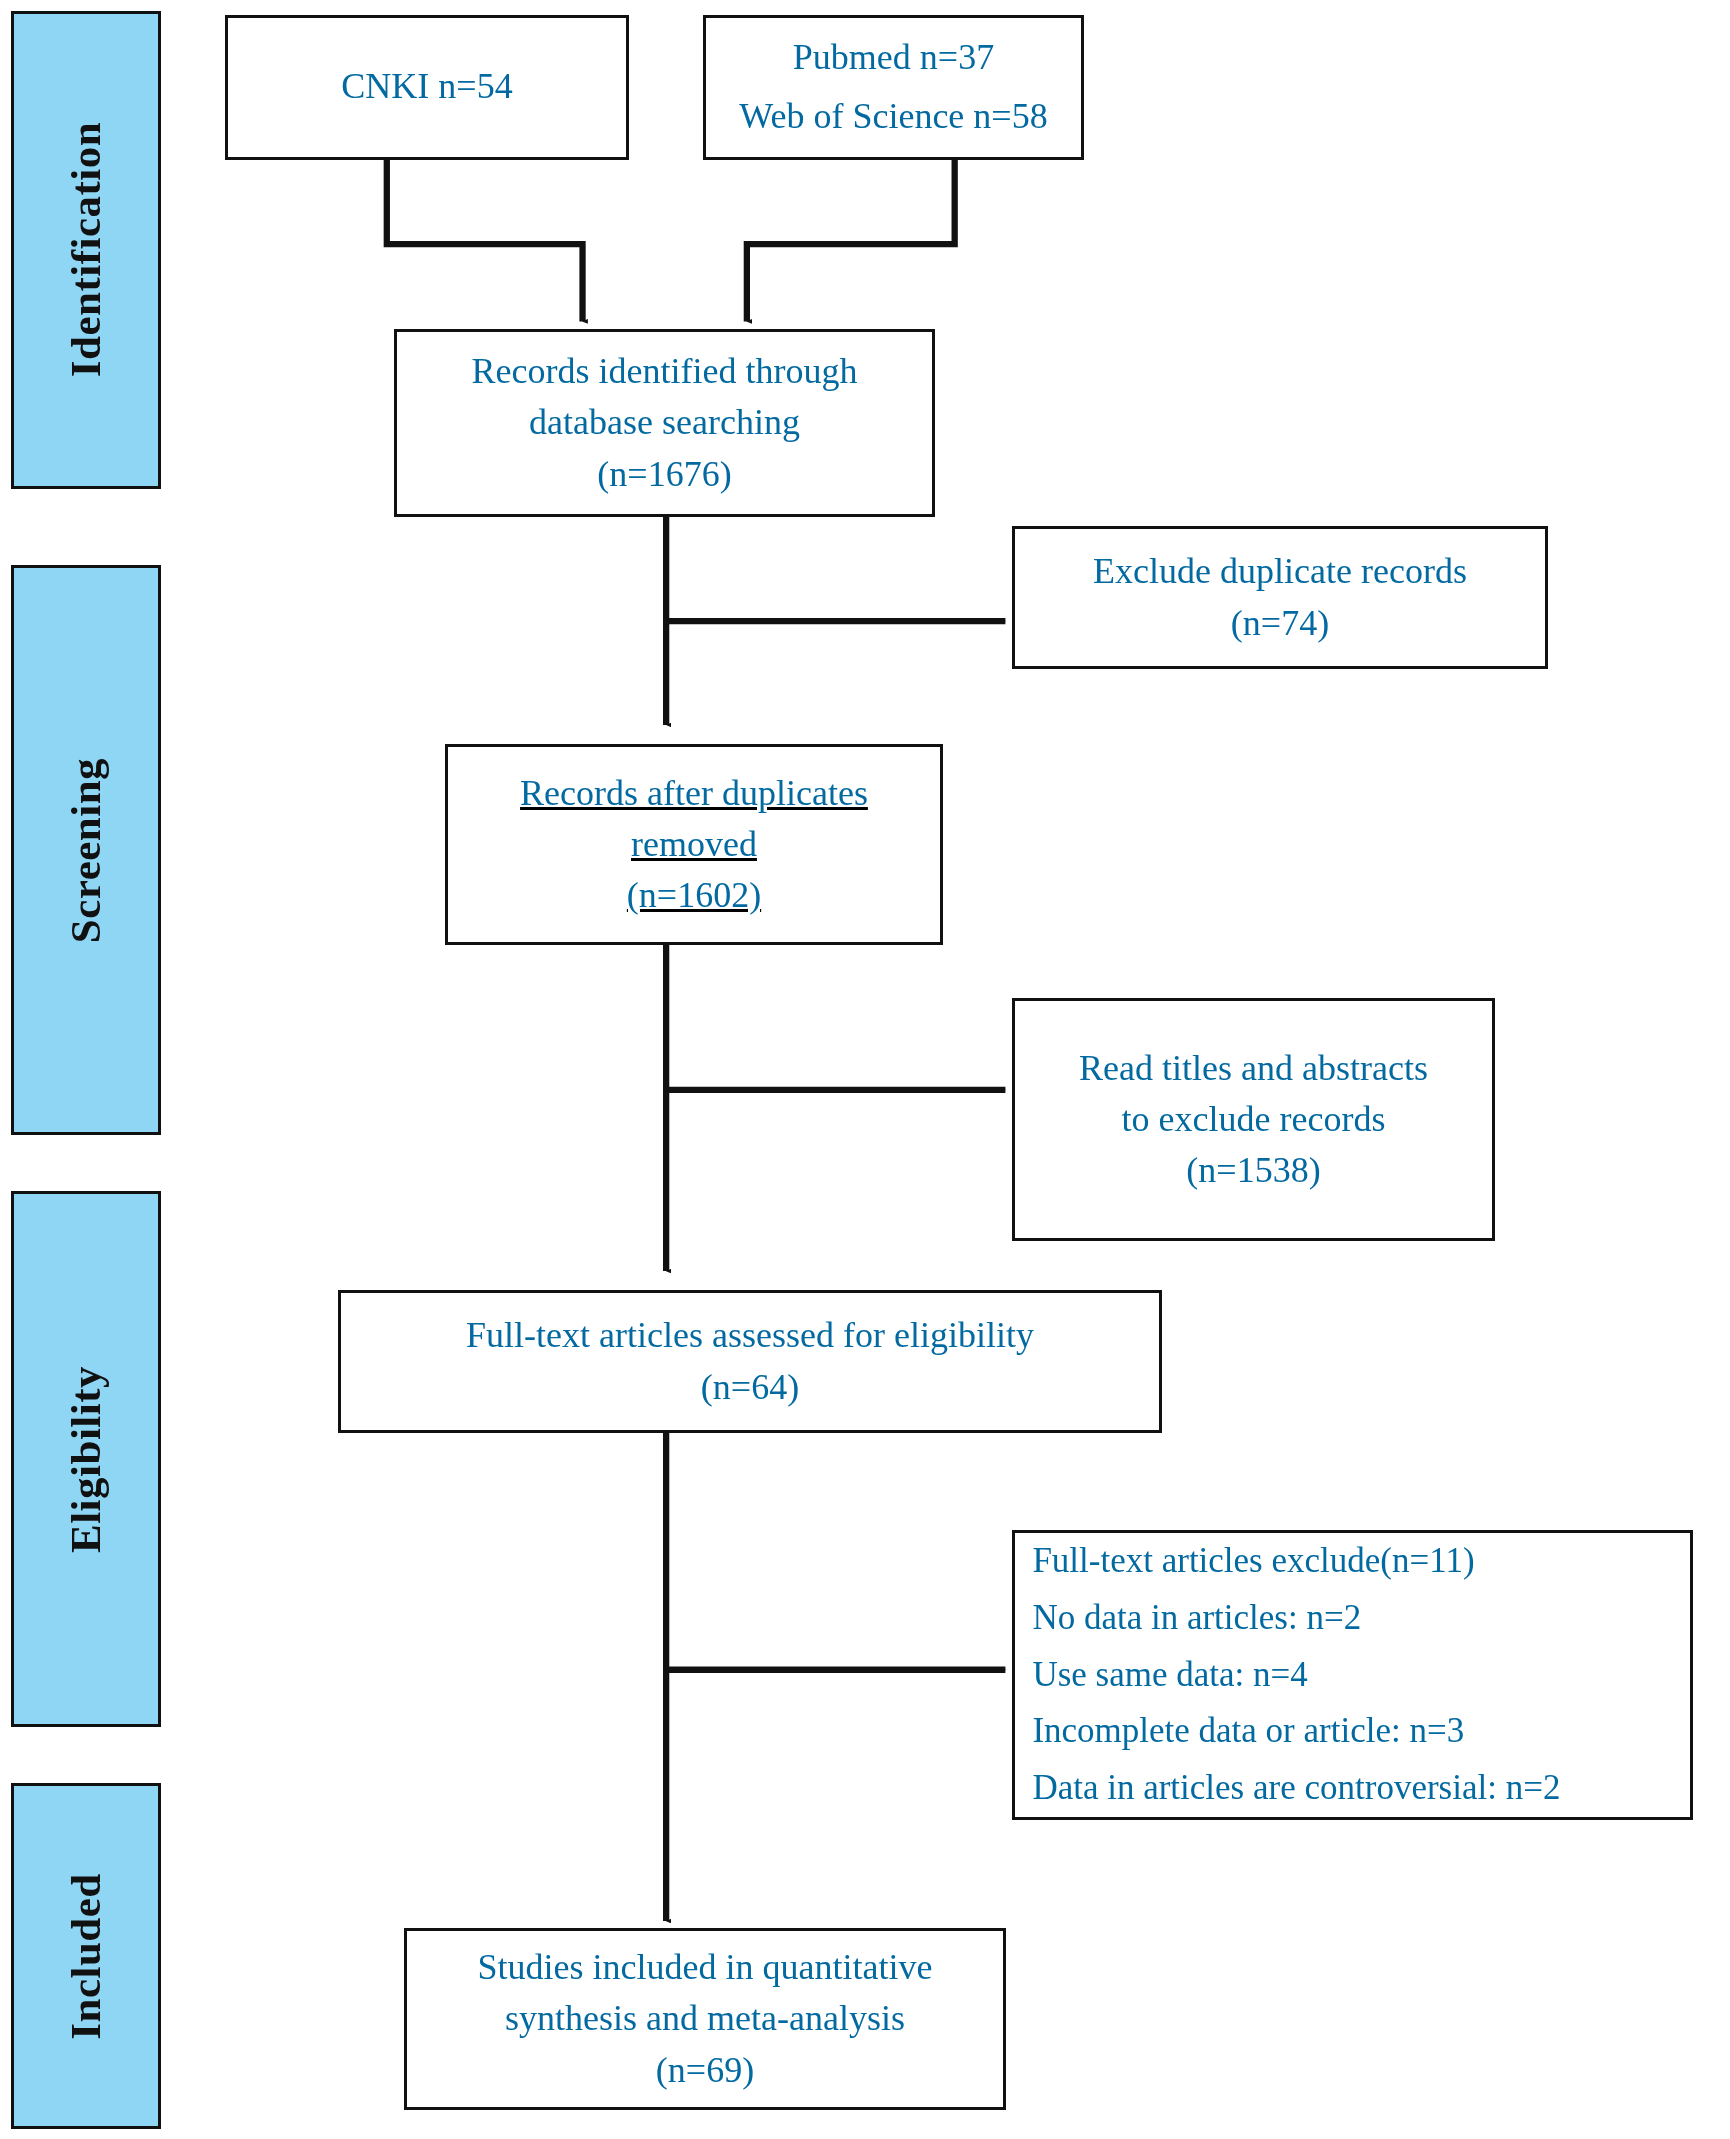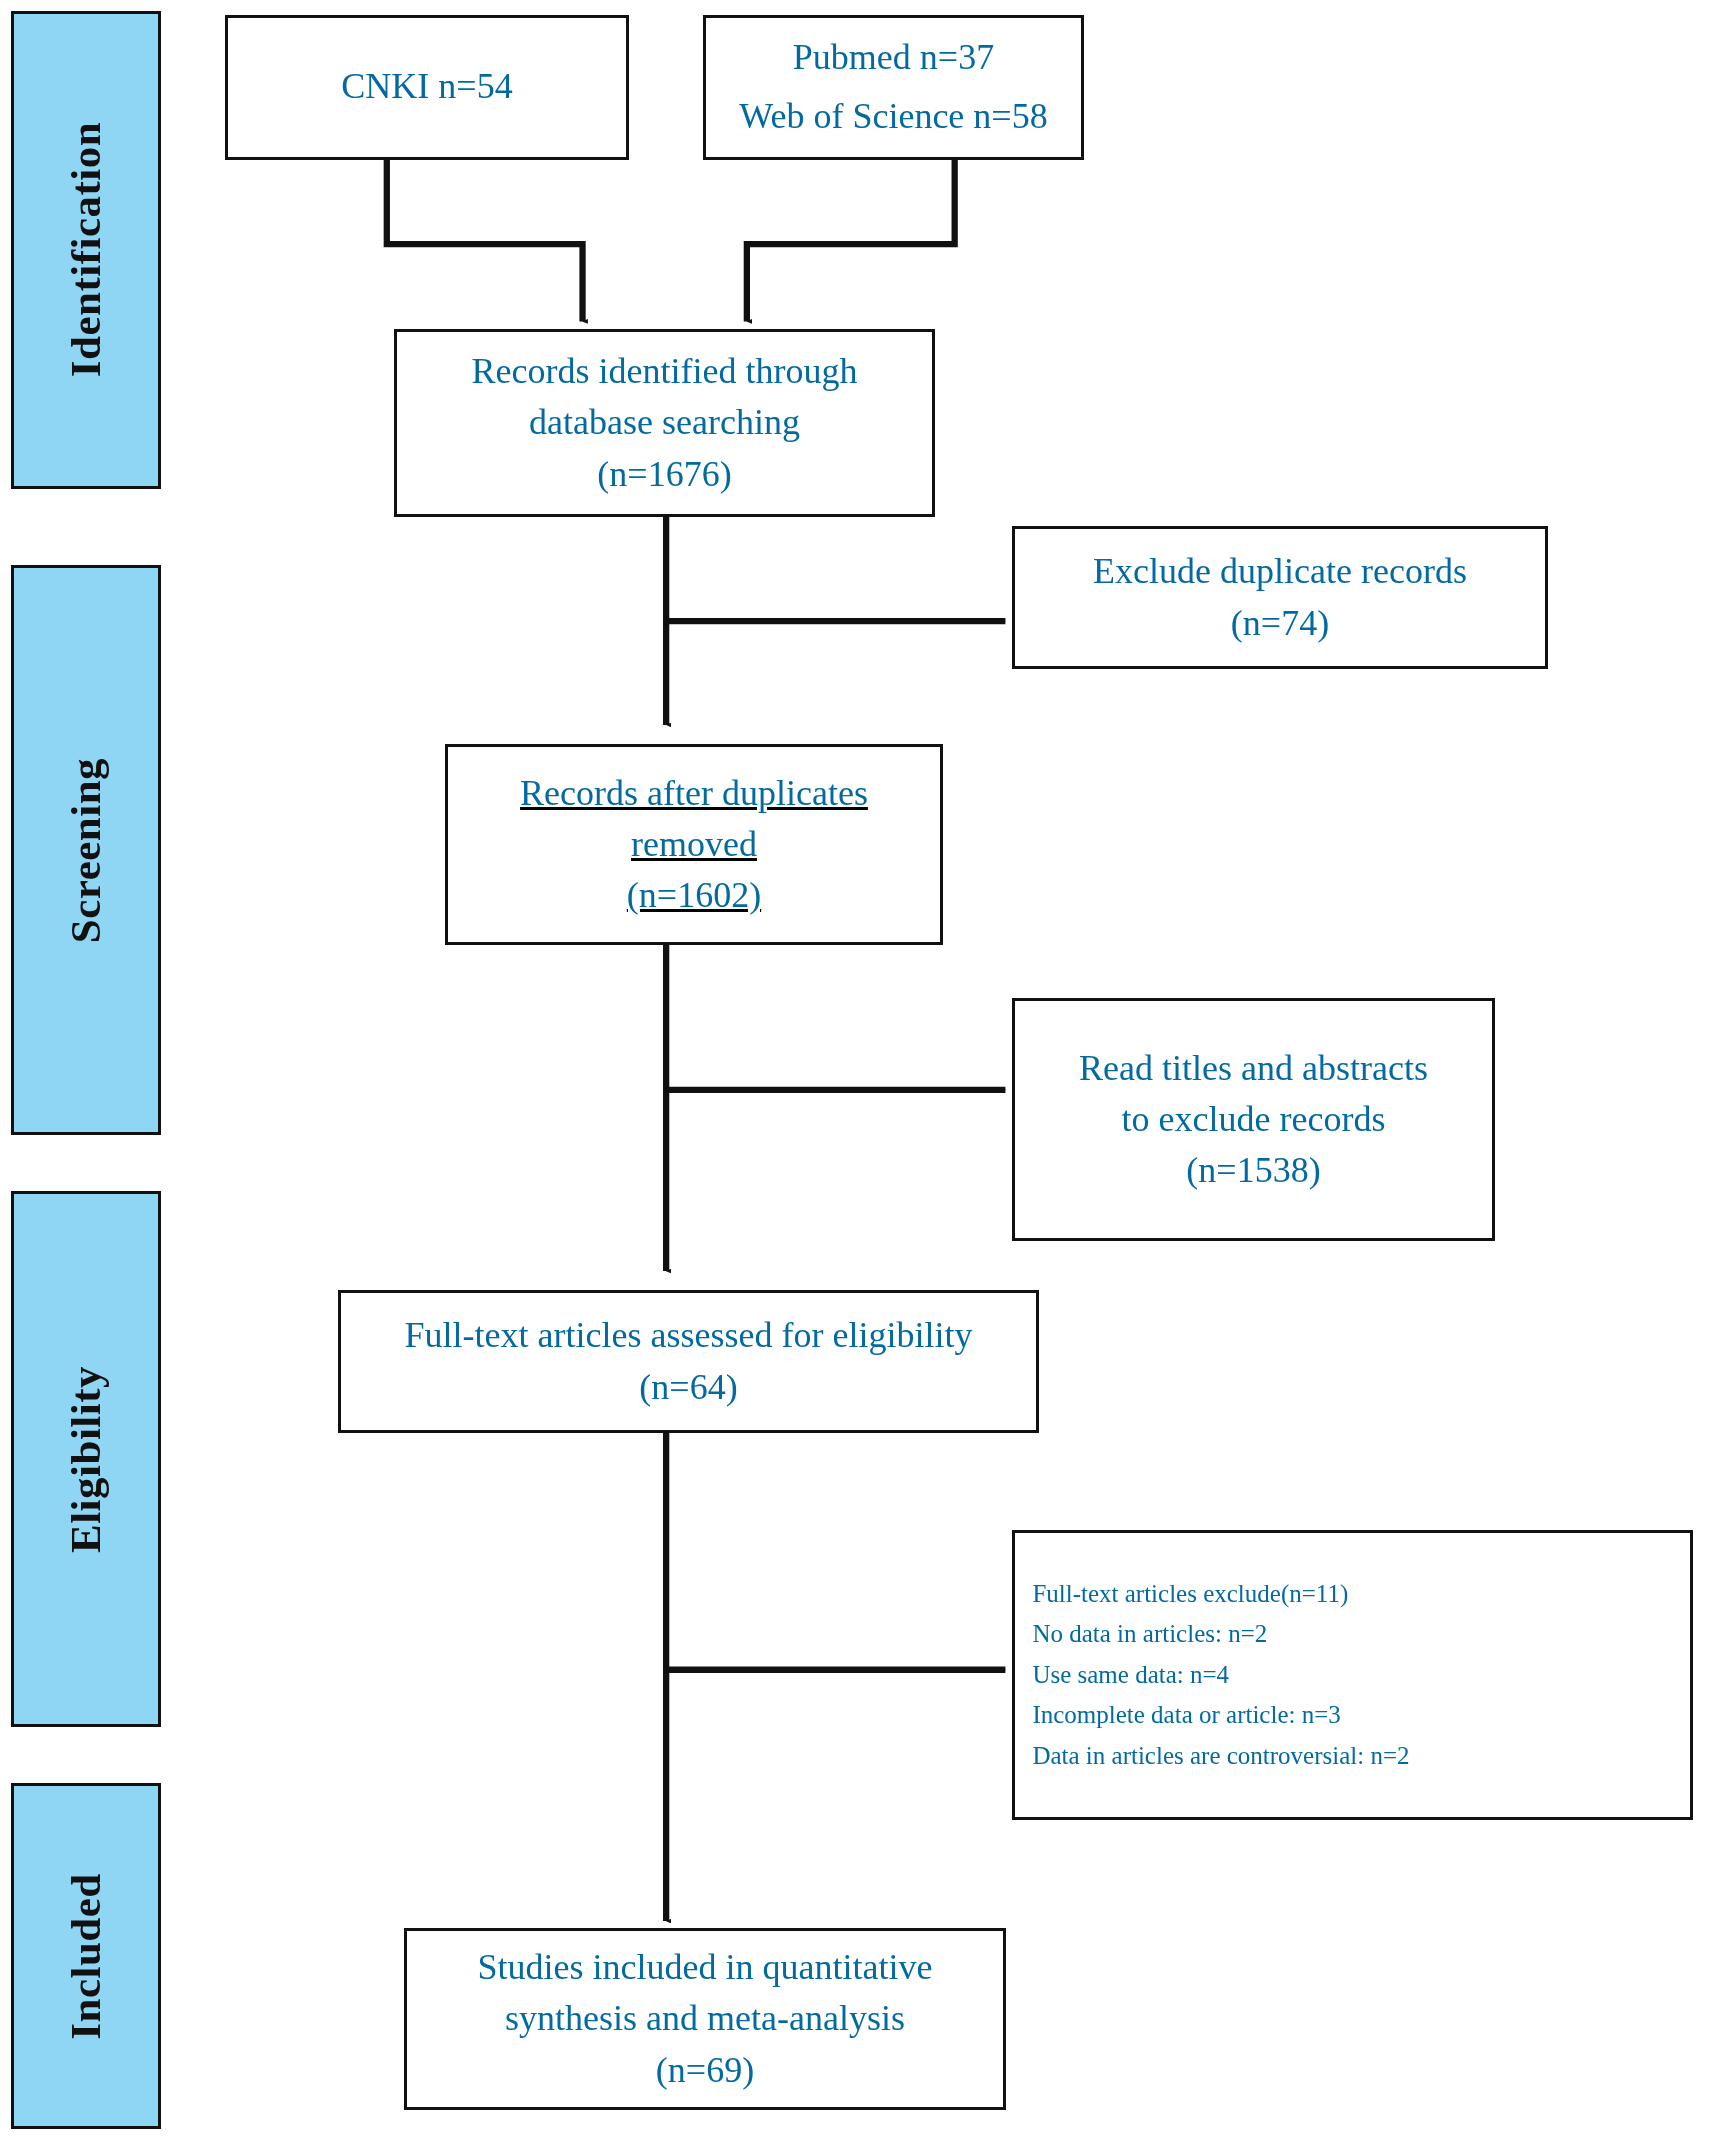--- a/index.html
+++ b/index.html
@@ -62,21 +62,21 @@
     font-size: 36px;
     line-height: 1.42;
     color: #0369a1;
     white-space: nowrap;
   }
   .node-box.tight .node-line {
     line-height: 1.65;
   }
   .node-box.reasons .node-line {
     line-height: 1.62;
-    font-size: 25px;
+    font-size: 35px;
     font-family: Liberation Serif, serif;
   }
 </style>
 </head>
 <body>
 
 <div id="diagram-root">
 
   <svg class="flow-svg" viewBox="0 0 3581 4428" aria-hidden="true">
     <defs>
@@ -148,21 +148,21 @@
     <div class="node-line">removed</div>
     <div class="node-line">(n=1602)</div>
   </div>
 
   <div class="node-box" style="left:1012px; top:998px; width:483px; height:243px;">
     <div class="node-line">Read titles and abstracts</div>
     <div class="node-line">to exclude records</div>
     <div class="node-line">(n=1538)</div>
   </div>
 
-  <div class="node-box" style="left:338px; top:1290px; width:701px; height:143px;">
+  <div class="node-box" style="left:338px; top:1290px; width:824px; height:143px;">
     <div class="node-line">Full-text articles assessed for eligibility</div>
     <div class="node-line">(n=64)</div>
   </div>
 
   <div class="node-box align-left reasons" style="left:1012px; top:1530px; width:681px; height:290px;">
     <div class="node-line">Full-text articles exclude(n=11)</div>
     <div class="node-line">No data in articles: n=2</div>
     <div class="node-line">Use same data: n=4</div>
     <div class="node-line">Incomplete data or article: n=3</div>
     <div class="node-line">Data in articles are controversial: n=2</div>

